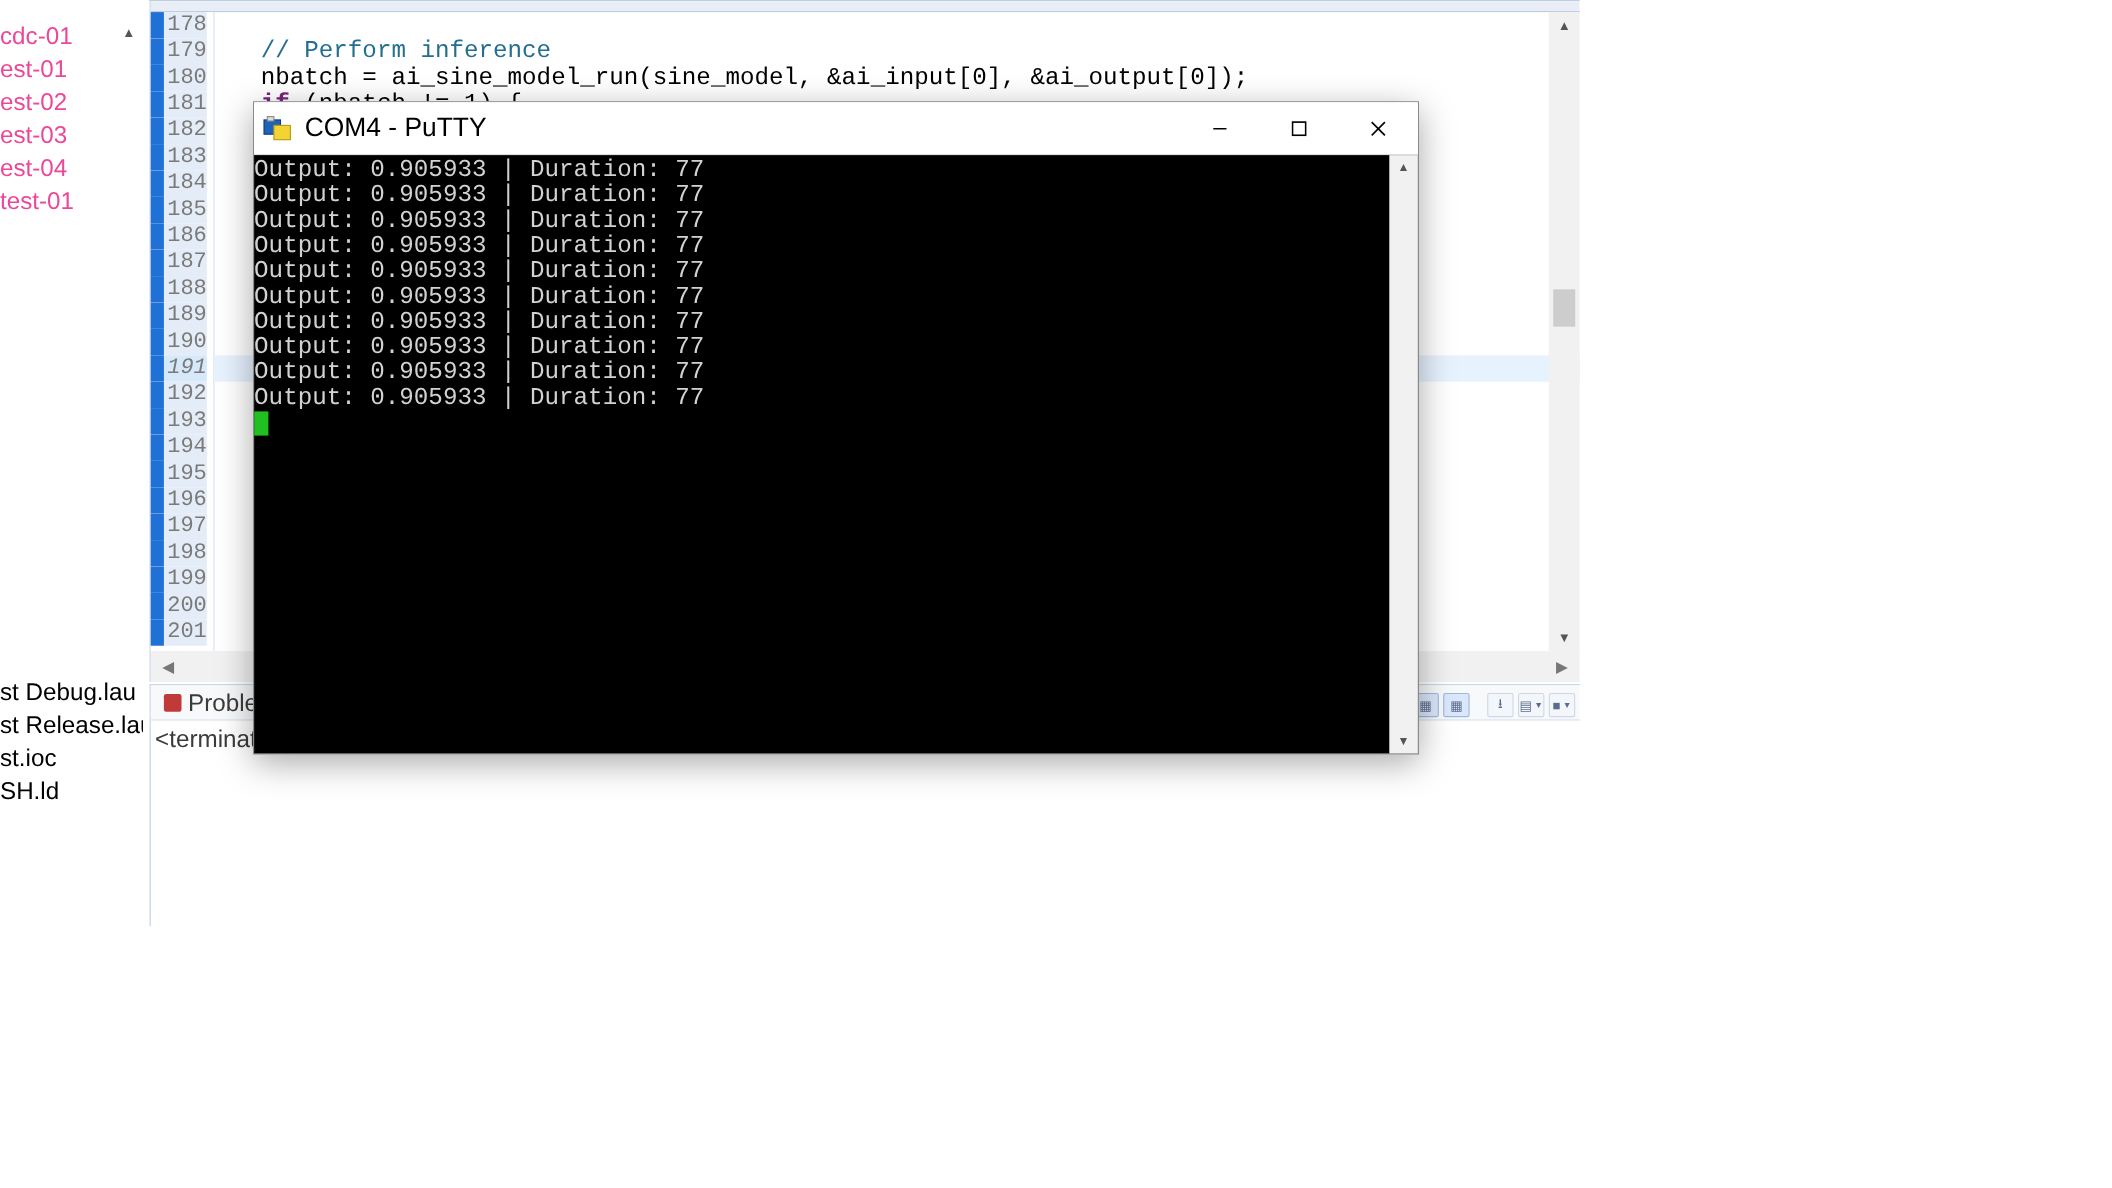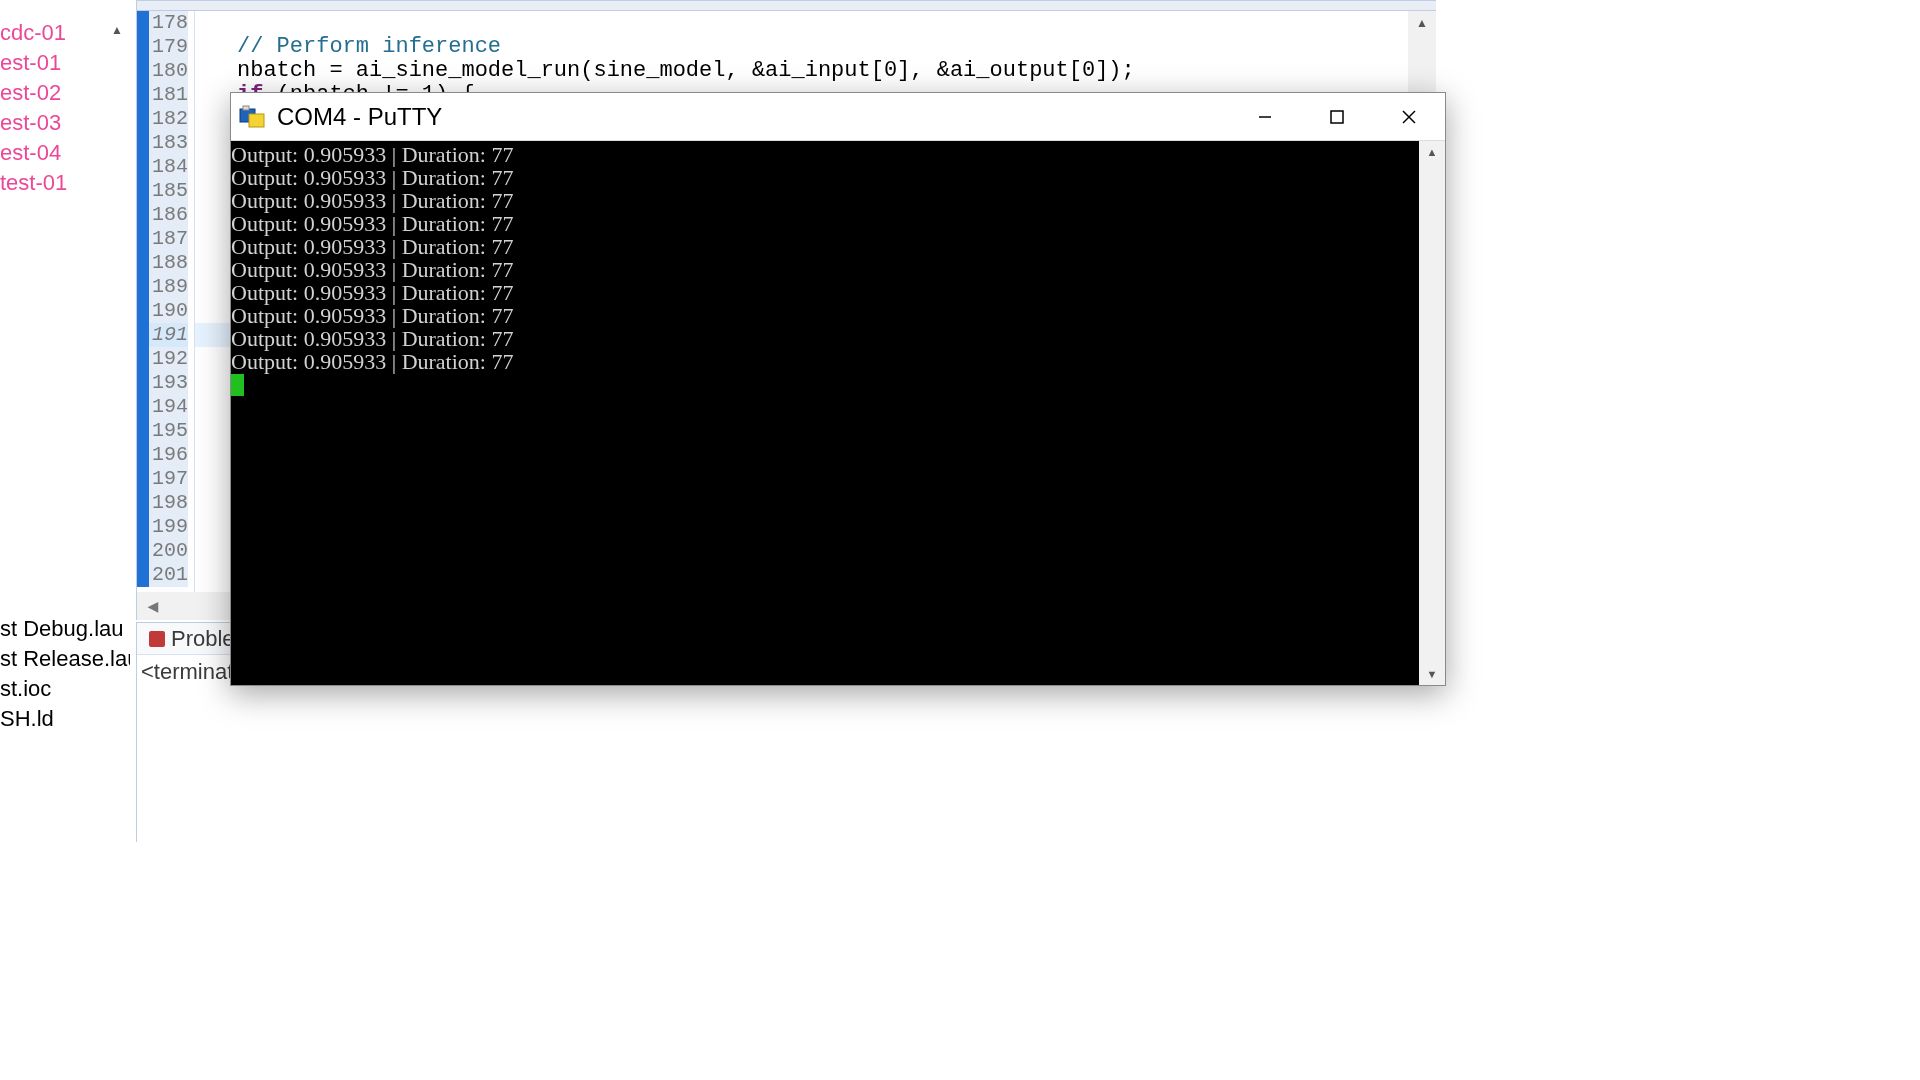--- a/index.html
+++ b/index.html
@@ -224,21 +224,21 @@
     color: #000;
   }
   .console-line { height: 30px; line-height: 30px; }
   .console-blank { height: 30px; }
 
   
   .putty-window {
     position: absolute;
     left: 230px;
     top: 92px;
-    width: 1216px;
+    width: 1060px;
     height: 594px;
     background: #fff;
     border: 1px solid #8a8a8a;
     box-shadow: 0 8px 30px rgba(0,0,0,0.35);
     display: flex;
     flex-direction: column;
   }
   .putty-titlebar {
     height: 48px;
     background: #fff;
@@ -270,21 +270,21 @@
     color: #000;
   }
   .putty-body {
     flex: 1;
     display: flex;
     background: #000;
   }
   .putty-terminal {
     flex: 1;
     padding: 2px 2px 2px 0;
-    font-family: Liberation Serif, serif;
+    font-family: Liberation Mono, monospace;
     font-size: 22px;
     line-height: 23px;
     color: #d2d2d2;
     white-space: pre;
     overflow: hidden;
   }
   .term-line { height: 23px; }
   .term-cursor {
     display: inline-block;
     width: 13px;

